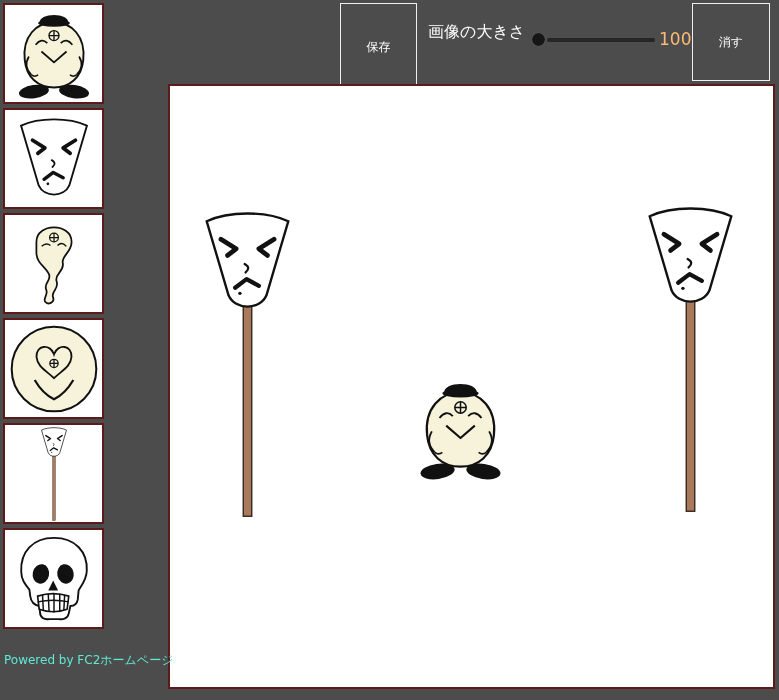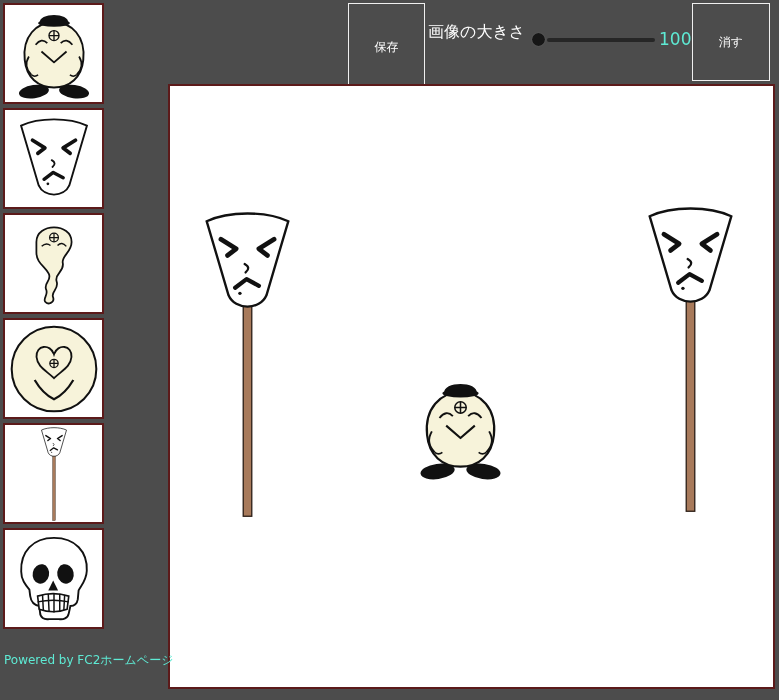--- a/index.html
+++ b/index.html
@@ -18,27 +18,27 @@
     background:#ffffff;border:2px solid #5c1a1a;
     display:flex;align-items:center;justify-content:center;overflow:hidden;
   }
 
   
   .btn{
     position:absolute;background:transparent;color:#ffffff;
     border:1px solid #efefef;font-size:12px;cursor:pointer;
     font-family:"DejaVu Sans","Liberation Sans",sans-serif;
   }
-  .btn.save{left:348px;top:3px;width:77px;height:88px;}
+  .btn.save{left:340px;top:3px;width:77px;height:88px;}
   .btn.clear{left:692px;top:3px;width:78px;height:78px;}
   .size-label{position:absolute;left:428px;top:22px;color:#ffffff;font-size:16px;}
   .slider{position:absolute;left:530px;top:30px;width:128px;height:20px;cursor:pointer;}
   .slider .track{position:absolute;left:17px;top:8px;width:108px;height:4px;background:#262626;border-radius:2px;}
   .slider .thumb{position:absolute;left:2px;top:3px;width:13px;height:13px;border-radius:50%;background:#161616;box-shadow:0 0 1px #888;}
-  .size-value{position:absolute;left:659px;top:29px;color:#5eead4;font-size:17px;}
+  .size-value{position:absolute;left:659px;top:29px;color:#fdba74;font-size:17px;}
 
   
   .canvas{
     position:absolute;left:168px;top:84px;width:607px;height:605px;
     box-sizing:border-box;background:#ffffff;border:2px solid #5c1a1a;
   }
   .canvas-object{position:absolute;}
 
   
   .footer{position:absolute;left:4px;top:652px;font-size:12px;color:#5eead4;text-decoration:none;cursor:pointer;}

